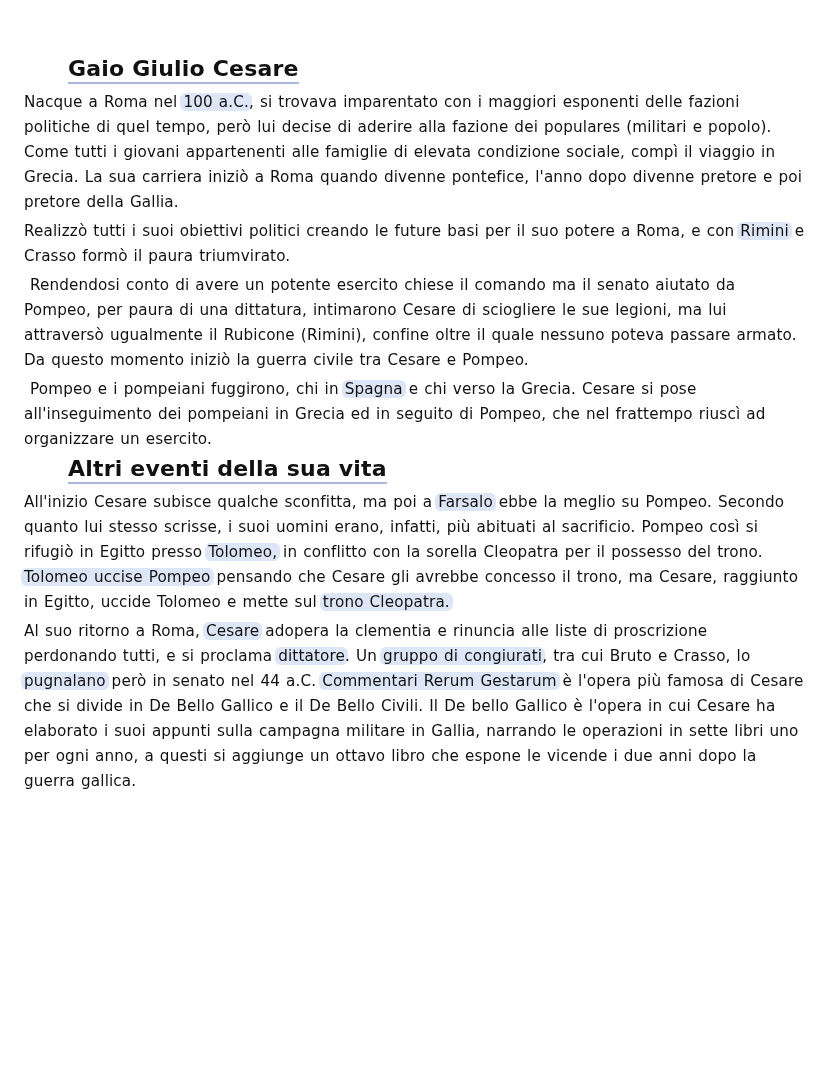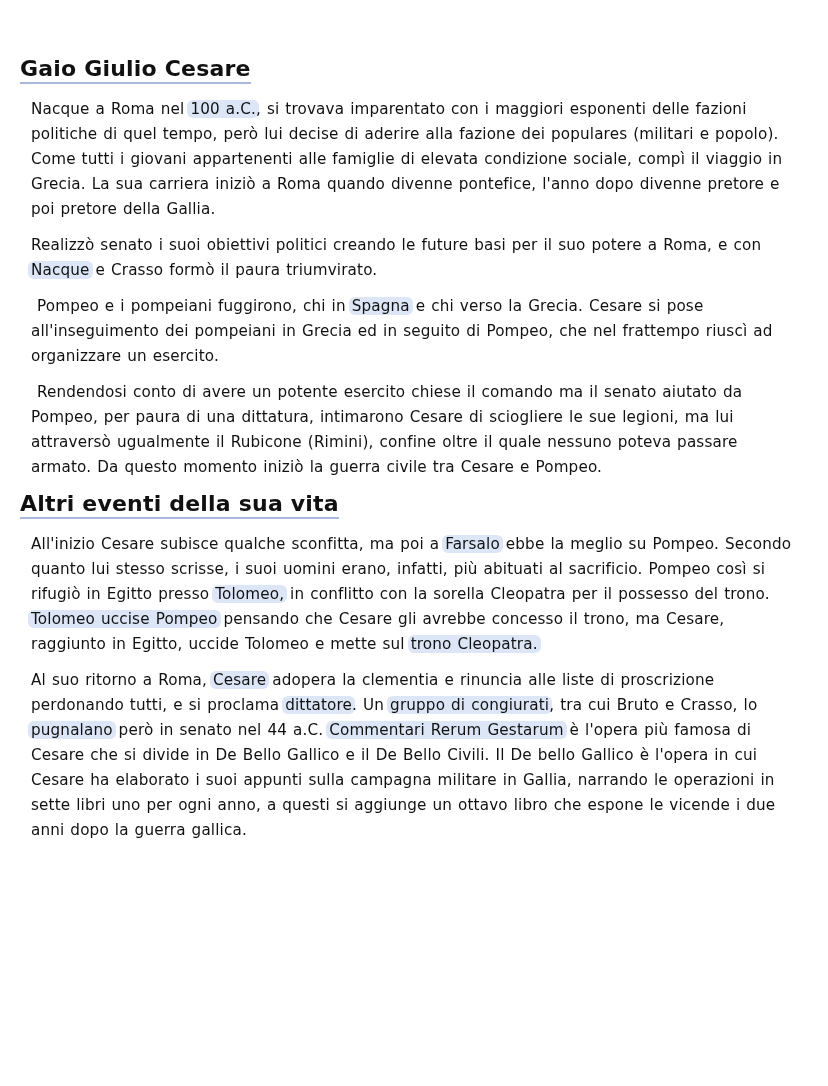--- a/index.html
+++ b/index.html
@@ -27,51 +27,52 @@
     font-size: 22px;
     line-height: 26px;
     margin: 0;
     display: inline-block;
     border-bottom: 2px solid #a9b8dc;
     padding-bottom: 0px;
     letter-spacing: 0.2px;
   }
   .heading-wrap {
     height: 30px;
+    margin-left: 48px;
   }
   .heading-wrap.second {
     margin-top: 0px;
     text-decoration: underline;
   }
   .para {
     font-size: 15.2px;
     line-height: 25px;
-    margin: 11px;
+    margin: 4px;
     letter-spacing: 0.15px;
     word-spacing: 1px;
   }
   .hl {
     background: #dde6f6;
     border-radius: 6px;
     padding: 0 3px;
     margin: 0 -3px;
   }
 </style>
 </head>
 <body>
 
 <div class="page">
   <div class="heading-wrap">
     <h1 class="heading">Gaio Giulio Cesare</h1>
   </div>
   <div id="section1-body">
       <p class="para"><span>Nacque a Roma nel </span><span class="hl">100 a.C.</span><span>, si trovava imparentato con i maggiori esponenti delle fazioni politiche di quel tempo, però lui decise di aderire alla fazione dei populares (militari e popolo). Come tutti i giovani appartenenti alle famiglie di elevata condizione sociale, compì il viaggio in Grecia. La sua carriera iniziò a Roma quando divenne pontefice, l'anno dopo divenne pretore e poi pretore della Gallia.</span></p>
-      <p class="para"><span>Realizzò senato i suoi obiettivi politici creando le future basi per il suo potere a Roma, e con </span><span class="hl">Nacque</span><span> e Crasso formò il paura triumvirato.</span></p>
+      <p class="para"><span>Realizzò tutti i suoi obiettivi politici creando le future basi per il suo potere a Roma, e con </span><span class="hl">Rimini</span><span> e Crasso formò il paura triumvirato.</span></p>
+      <p class="para"><span>&nbsp;Rendendosi conto di avere un potente esercito chiese il comando ma il senato aiutato da Pompeo, per paura di una dittatura, intimarono Cesare di sciogliere le sue legioni, ma lui attraversò ugualmente il Rubicone (Rimini), confine oltre il quale nessuno poteva passare armato. Da questo momento iniziò la guerra civile tra Cesare e Pompeo.</span></p>
       <p class="para"><span>&nbsp;Pompeo e i pompeiani fuggirono, chi in </span><span class="hl">Spagna</span><span> e chi verso la Grecia. Cesare si pose all'inseguimento dei pompeiani in Grecia ed in seguito di Pompeo, che nel frattempo riuscì ad organizzare un esercito.</span></p>
-      <p class="para"><span>&nbsp;Rendendosi conto di avere un potente esercito chiese il comando ma il senato aiutato da Pompeo, per paura di una dittatura, intimarono Cesare di sciogliere le sue legioni, ma lui attraversò ugualmente il Rubicone (Rimini), confine oltre il quale nessuno poteva passare armato. Da questo momento iniziò la guerra civile tra Cesare e Pompeo.</span></p>
     </div>
 
   <div class="heading-wrap second">
     <h1 class="heading">Altri eventi della sua vita</h1>
   </div>
   <div id="section2-body">
       <p class="para"><span>All'inizio Cesare subisce qualche sconfitta, ma poi a </span><span class="hl">Farsalo</span><span> ebbe la meglio su Pompeo. Secondo quanto lui stesso scrisse, i suoi uomini erano, infatti, più abituati al sacrificio. Pompeo così si rifugiò in Egitto presso </span><span class="hl">Tolomeo,</span><span> in conflitto con la sorella Cleopatra per il possesso del trono. </span><span class="hl">Tolomeo uccise Pompeo</span><span> pensando che Cesare gli avrebbe concesso il trono, ma Cesare, raggiunto in Egitto, uccide Tolomeo e mette sul </span><span class="hl">trono Cleopatra.</span></p>
       <p class="para"><span>Al suo ritorno a Roma, </span><span class="hl">Cesare</span><span> adopera la clementia e rinuncia alle liste di proscrizione perdonando tutti, e si proclama </span><span class="hl">dittatore</span><span>. Un </span><span class="hl">gruppo di congiurati</span><span>, tra cui Bruto e Crasso, lo </span><span class="hl">pugnalano</span><span> però in senato nel 44 a.C. </span><span class="hl">Commentari Rerum Gestarum</span><span> è l'opera più famosa di Cesare che si divide in De Bello Gallico e il De Bello Civili. Il De bello Gallico è l'opera in cui Cesare ha elaborato i suoi appunti sulla campagna militare in Gallia, narrando le operazioni in sette libri uno per ogni anno, a questi si aggiunge un ottavo libro che espone le vicende i due anni dopo la guerra gallica.</span></p>
     </div>
 </div>

